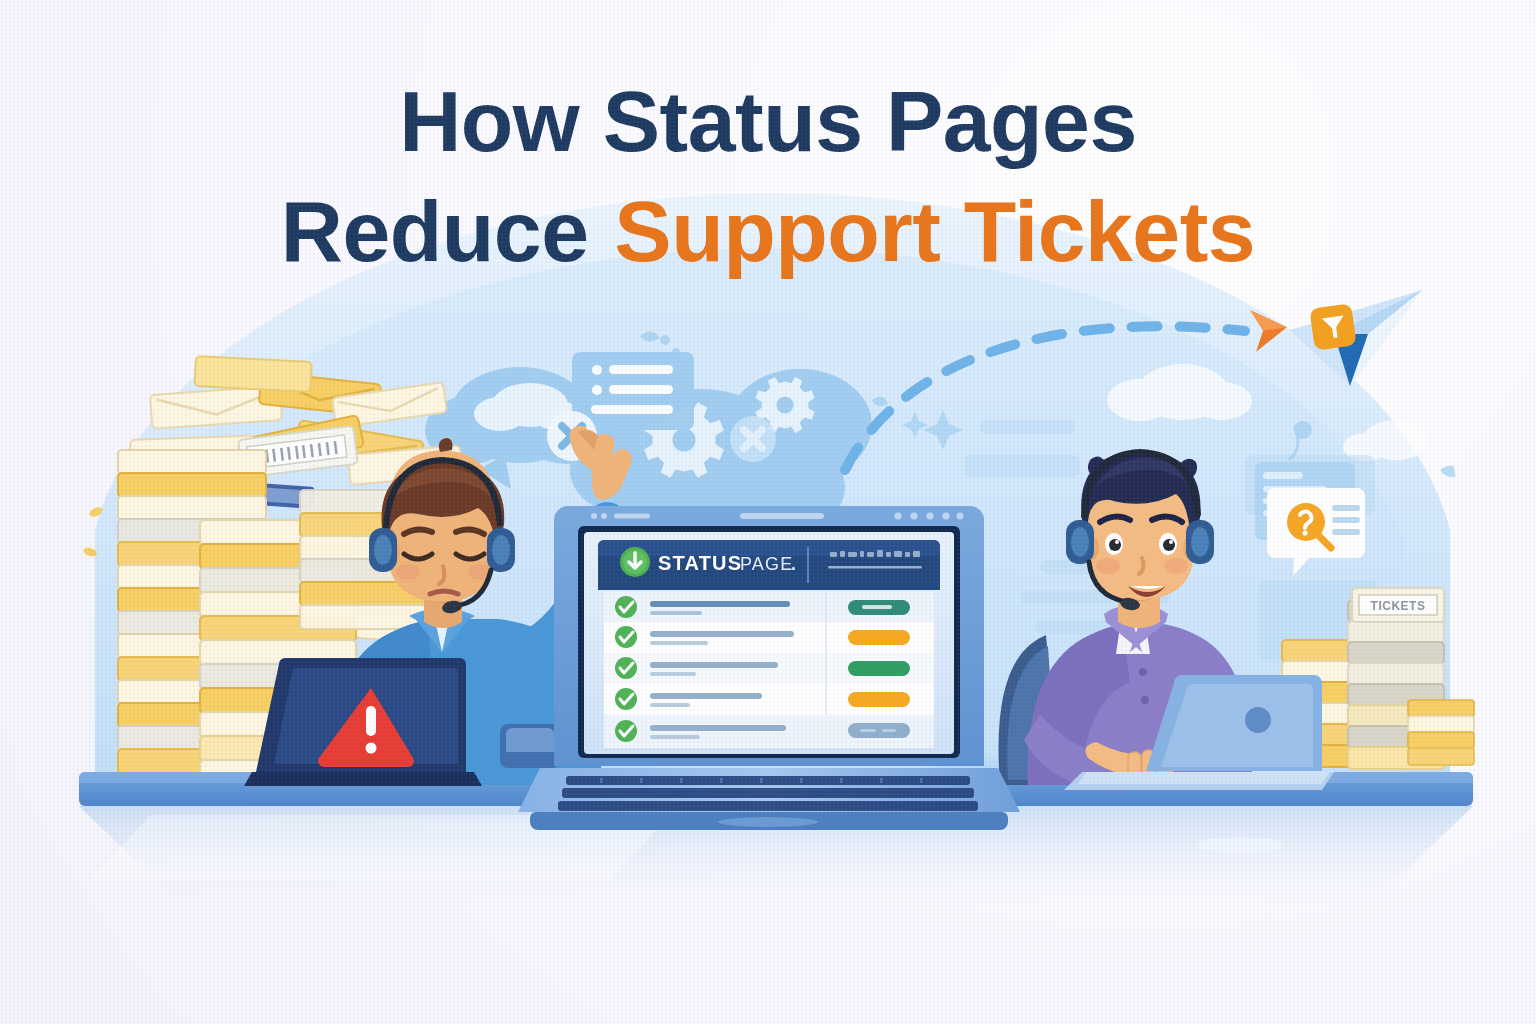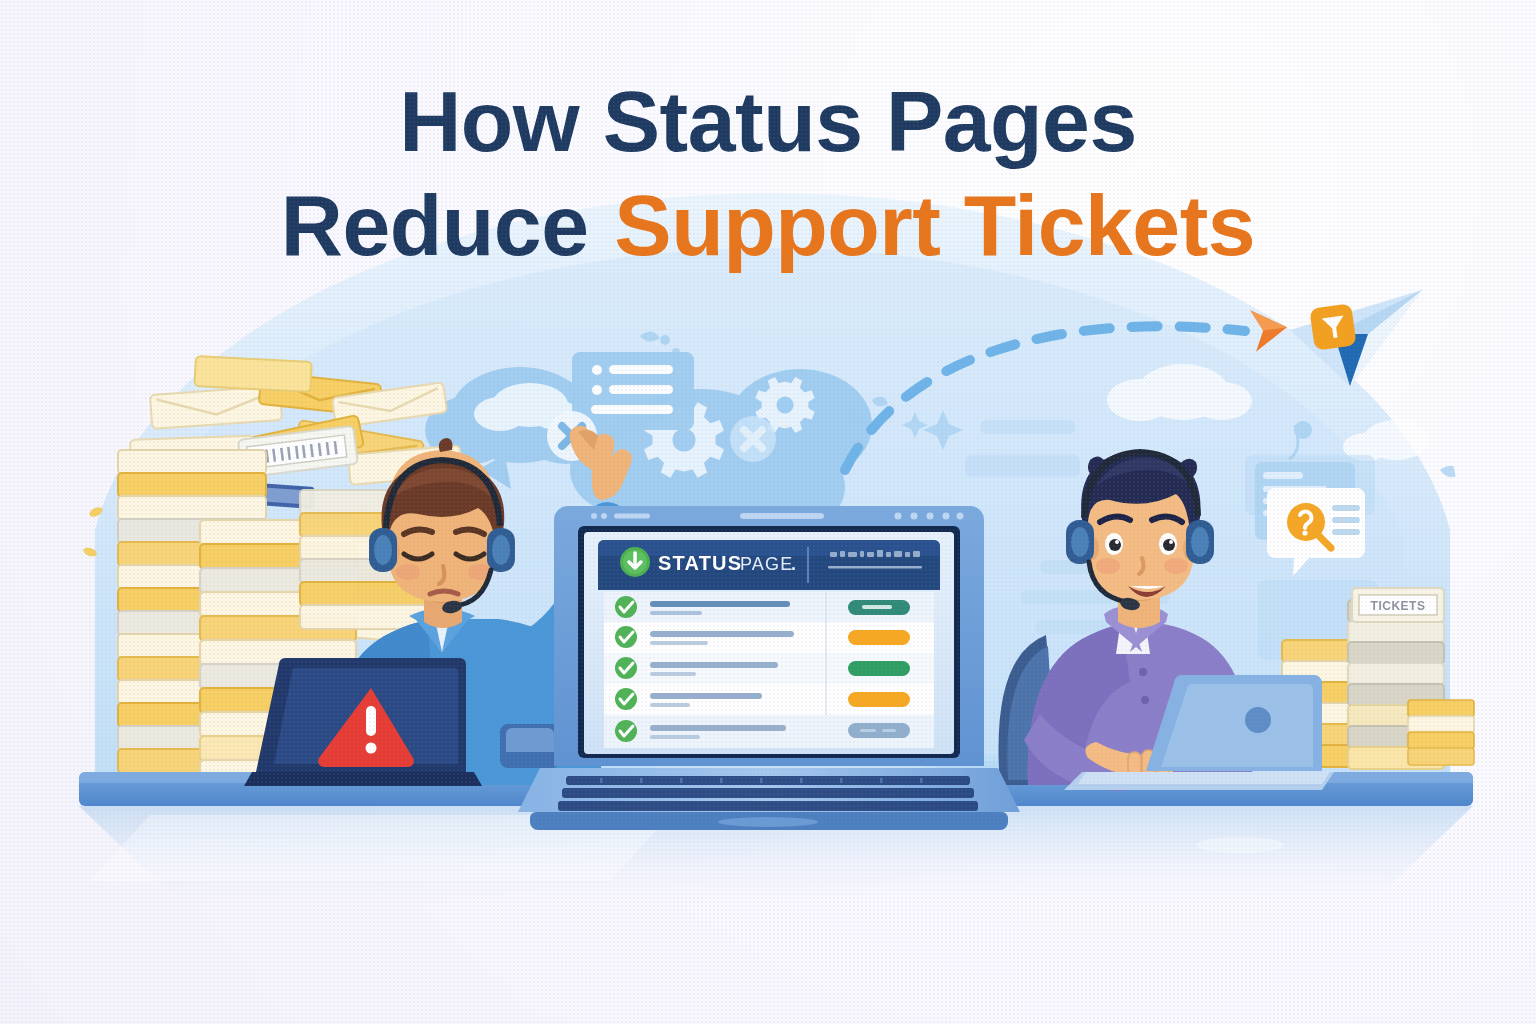--- a/index.html
+++ b/index.html
@@ -22,21 +22,21 @@
   .layer{position:absolute;inset:0;}
   svg.layer{width:1536px;height:1024px;display:block;}
 
   
   #title{
     position:absolute;left:0;right:0;top:78px;text-align:center;z-index:30;
     line-height:1.0;
   }
   #title .line{display:block;font-weight:700;letter-spacing:-0.5px;}
   #title .l1{font-size:86px;color:#1e3a60;}
-  #title .l2{font-size:86px;color:#1e3a60;margin-top:18px;}
+  #title .l2{font-size:86px;color:#1e3a60;margin-top:24px;}
   #title .orange{color:#e8751a;}
   #title .sp{display:inline-block;width:.30em;}
 </style>
 </head>
 <body>
 
 <div id="stage">
 
   <svg class="layer" viewBox="0 0 1536 1024">
     <defs>

